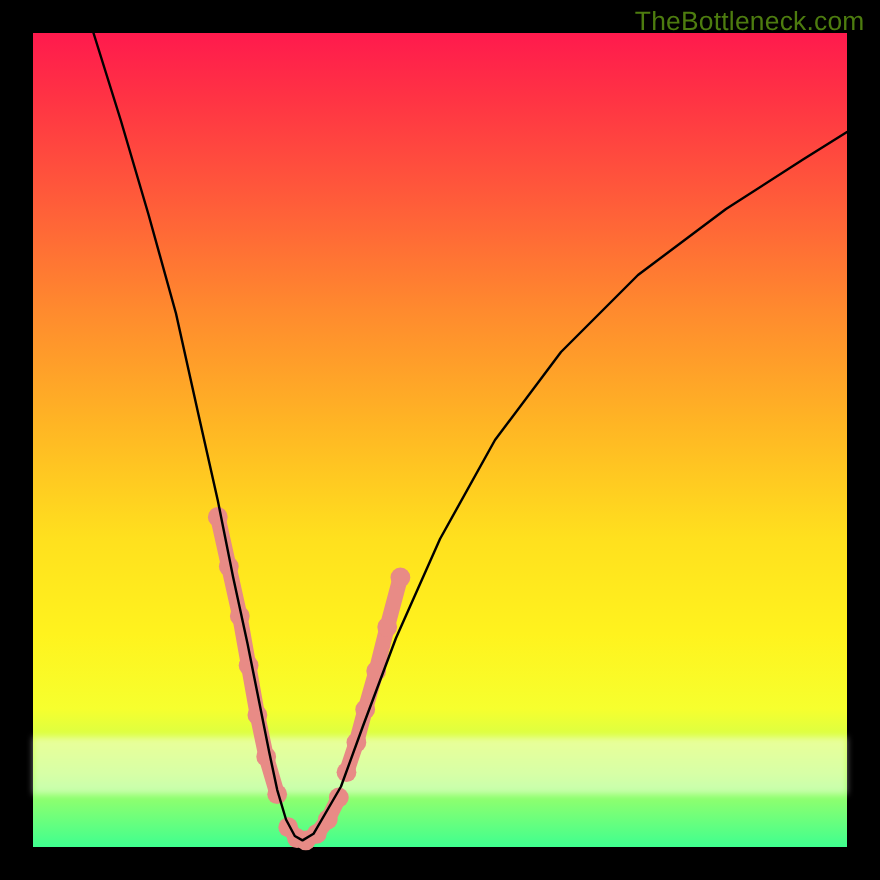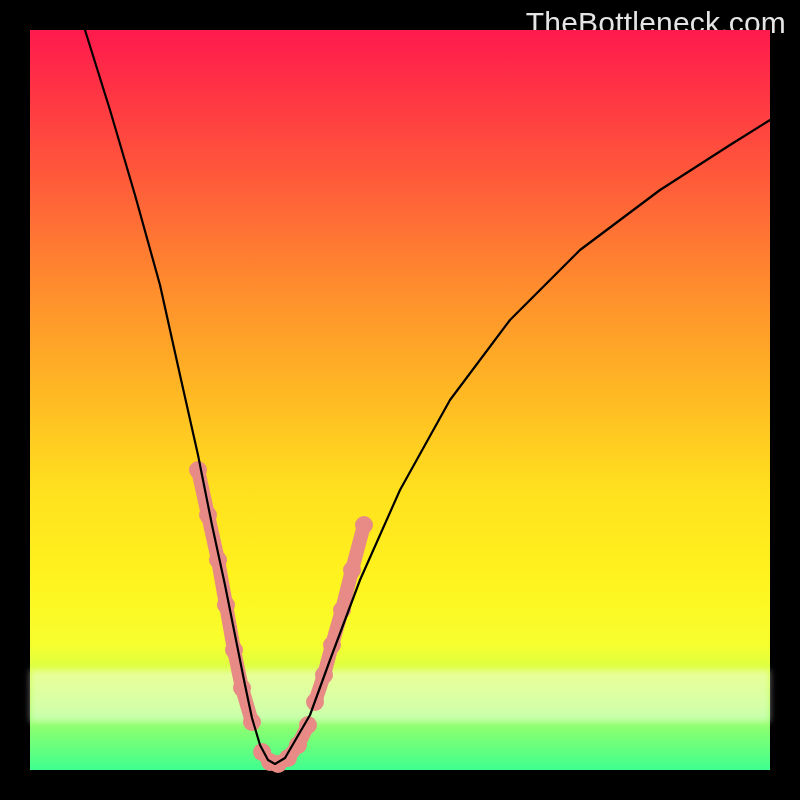--- a/index.html
+++ b/index.html
@@ -41,22 +41,22 @@
     width: 100%;
     height: 52px;
     bottom: 48px;
     background: rgba(255,255,255,0.45);
     filter: blur(3px);
   }
   .watermark {
     position: absolute;
     top: 6px;
     right: 14px;
-    color: #e5e5e5;
-    font-size: 30px;
+    color: #4d7c0f;
+    font-size: 24px;
     font-weight: 500;
     letter-spacing: 0.2px;
     user-select: none;
   }
   svg.curve {
     position: absolute;
     left: 0;
     top: 0;
     width: 740px;
     height: 740px;

